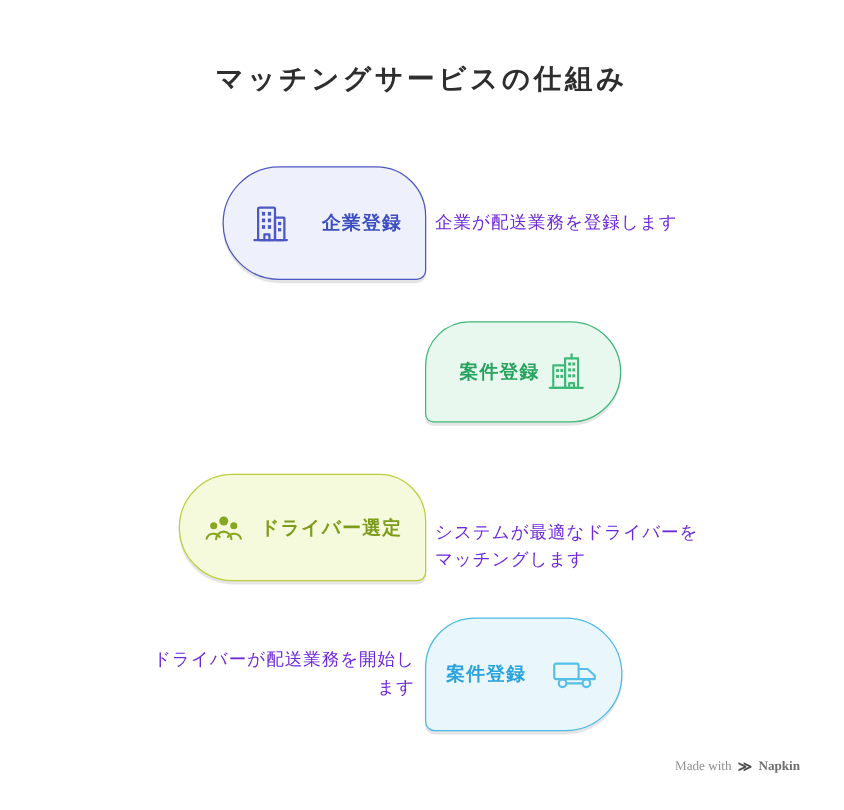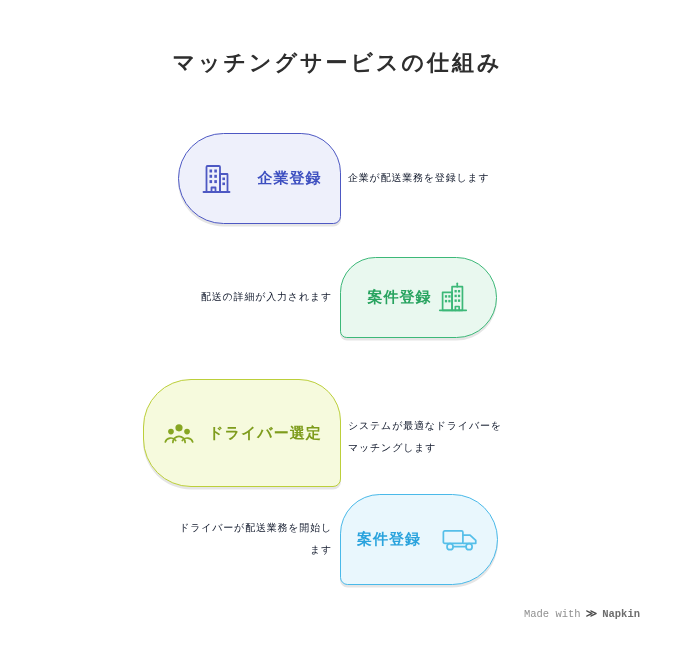--- a/index.html
+++ b/index.html
@@ -2,21 +2,21 @@
 <html><head>
 <meta charset="utf-8">
 <style>
   html, body { margin: 0; padding: 0; background: #ffffff; }
   .canvas {
     position: relative;
     width: 675px;
     height: 648px;
     background: #ffffff;
     overflow: hidden;
-    font-family: Liberation Mono, monospace;
+    font-family: Liberation Serif, serif;
     border-radius: 18px;
   }
   .title {
     position: absolute;
     top: 48px;
     left: 0;
     width: 100%;
     margin: 0;
     text-align: center;
     font-size: 22px;
@@ -40,29 +40,29 @@
     font-size: 15px;
     font-weight: 600;
     letter-spacing: 1px;
     color: var(--text, #333);
     white-space: nowrap;
   }
   .icon { color: var(--icon, #333); line-height: 0; }
   .icon svg { display: block; }
   .desc {
     position: absolute;
-    font-size: 10px;
+    font-size: 14px;
     line-height: 22px;
     letter-spacing: 0.8px;
-    color: #0f172a;
+    color: #6d28d9;
     white-space: pre-line;
   }
   .step1 { left: 178px; top: 133px; width: 163px; height: 91px; gap: 24px; }
   .step2 { left: 340px; top: 257px; width: 157px; height: 81px; gap: 4px; }
-  .step3 { left: 143px; top: 379px; width: 198px; height: 108px; gap: 12px; }
+  .step3 { left: 143px; top: 379px; width: 198px; height: 86px; gap: 12px; }
   .step4 { left: 340px; top: 494px; width: 158px; height: 91px; gap: 20px; }
   .desc1 { left: 348px;  top: 168px; text-align: left; }
   .desc2 { right: 343px; top: 287px; text-align: right; }
   .desc3 { left: 348px;  top: 416px; text-align: left; }
   .desc4 { right: 343px; top: 518px; text-align: right; }
   .footer {
     position: absolute;
     right: 35px;
     top: 607px;
     display: flex;
@@ -121,21 +121,20 @@
           <rect x="23.2" y="9.5" width="2.4" height="2.6"></rect>
           <rect x="19.6" y="14.5" width="2.4" height="2.6"></rect>
           <rect x="23.2" y="14.5" width="2.4" height="2.6"></rect>
           <rect x="19.6" y="19.5" width="2.4" height="2.6"></rect>
           <rect x="23.2" y="19.5" width="2.4" height="2.6"></rect>
         </g>
         <path d="M20.5 31 v-4 h4 V31"></path>
       </svg>
     </span>
   </div>
-  <div class="desc desc2">配送の詳細が入力されます</div>
 
   <div class="pill pill-left step3" style="--border: #bccf3a; --fill: #f6fadd; --text: #7e9c1c; --icon: #87a622;">
     <span class="icon">
       <svg width="34" height="34" viewBox="0 0 36 36" fill="none" stroke="currentColor" stroke-width="1.8" stroke-linecap="round" stroke-linejoin="round">
         <circle cx="9.5" cy="16.5" r="3" fill="currentColor" stroke="none"></circle>
         <circle cx="26.5" cy="16.5" r="3" fill="currentColor" stroke="none"></circle>
         <circle cx="18" cy="12.5" r="3.8" fill="currentColor" stroke="none"></circle>
         <path d="M3.5 27.5 a6 5.5 0 0 1 11 -1.5"></path>
         <path d="M21.5 26 a6 5.5 0 0 1 11 1.5"></path>
         <path d="M11.5 28 a6.5 6.5 0 0 1 13 0"></path>

